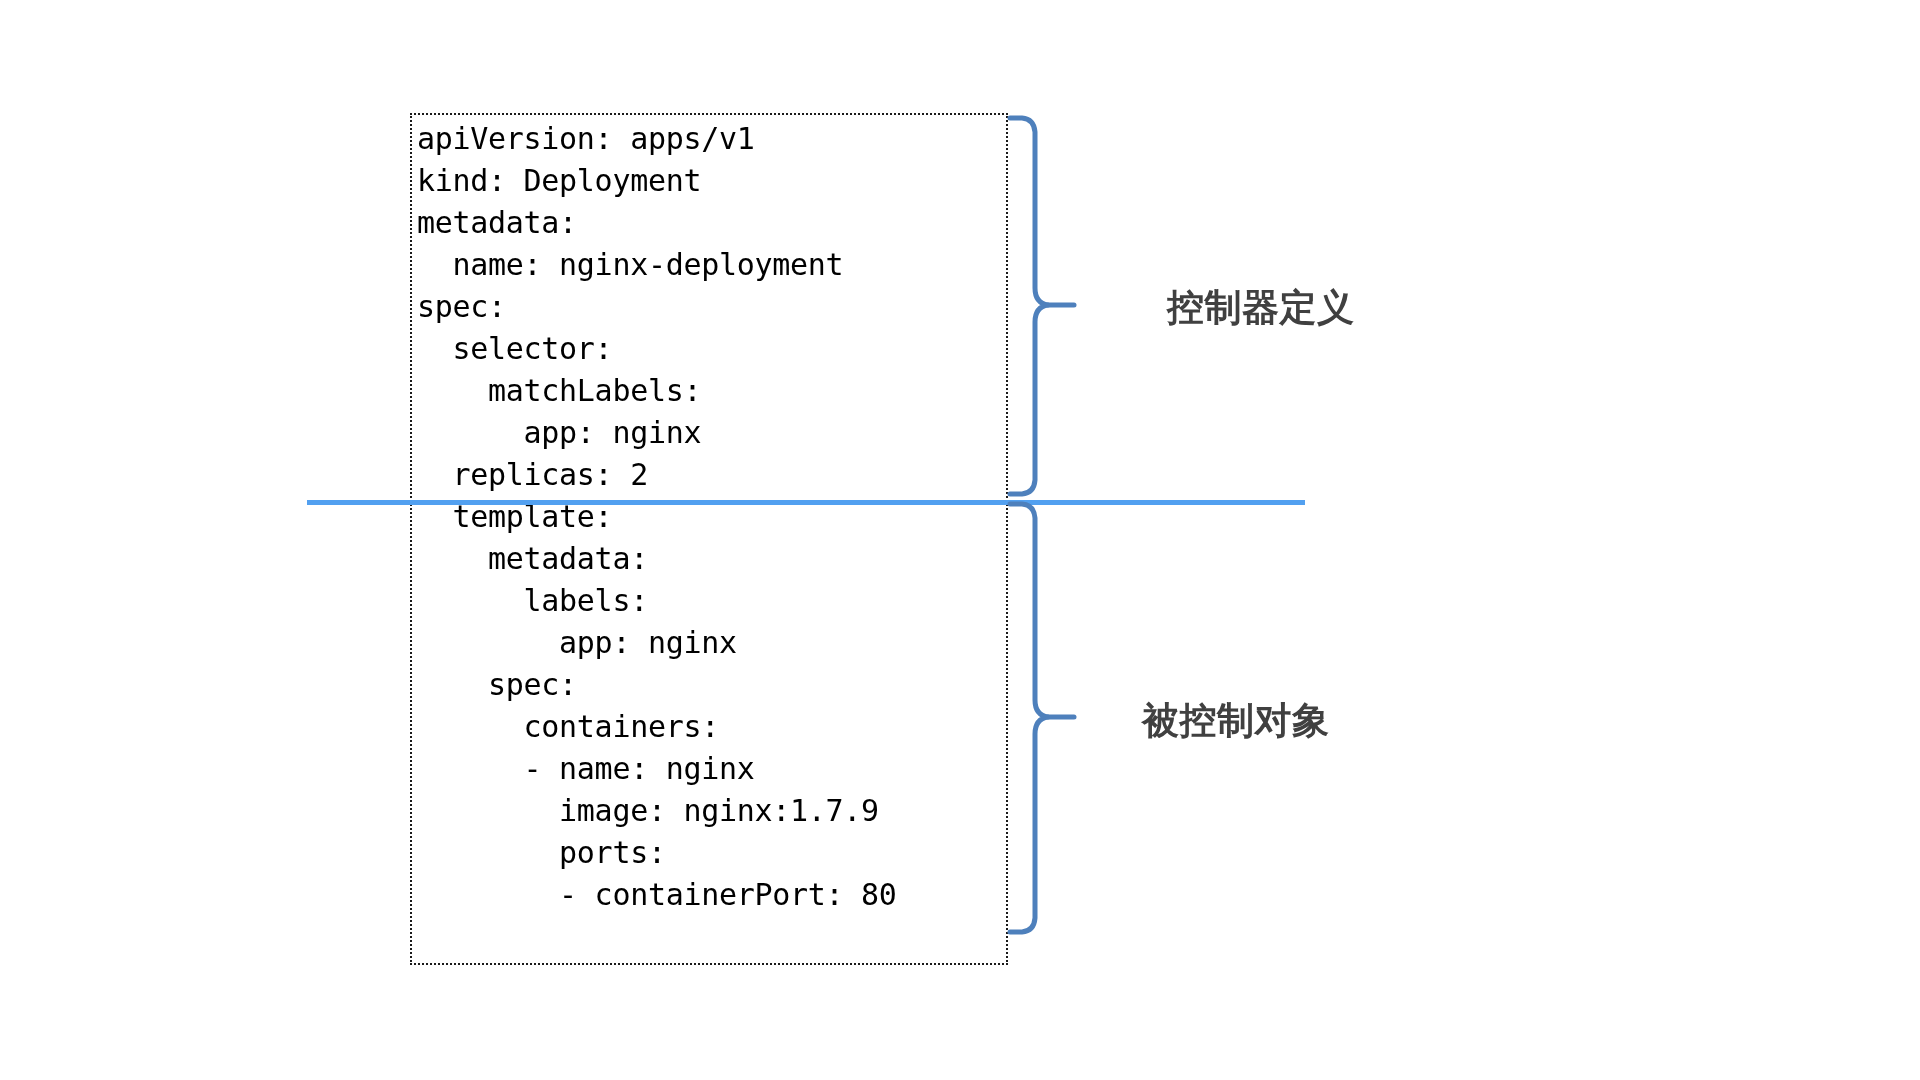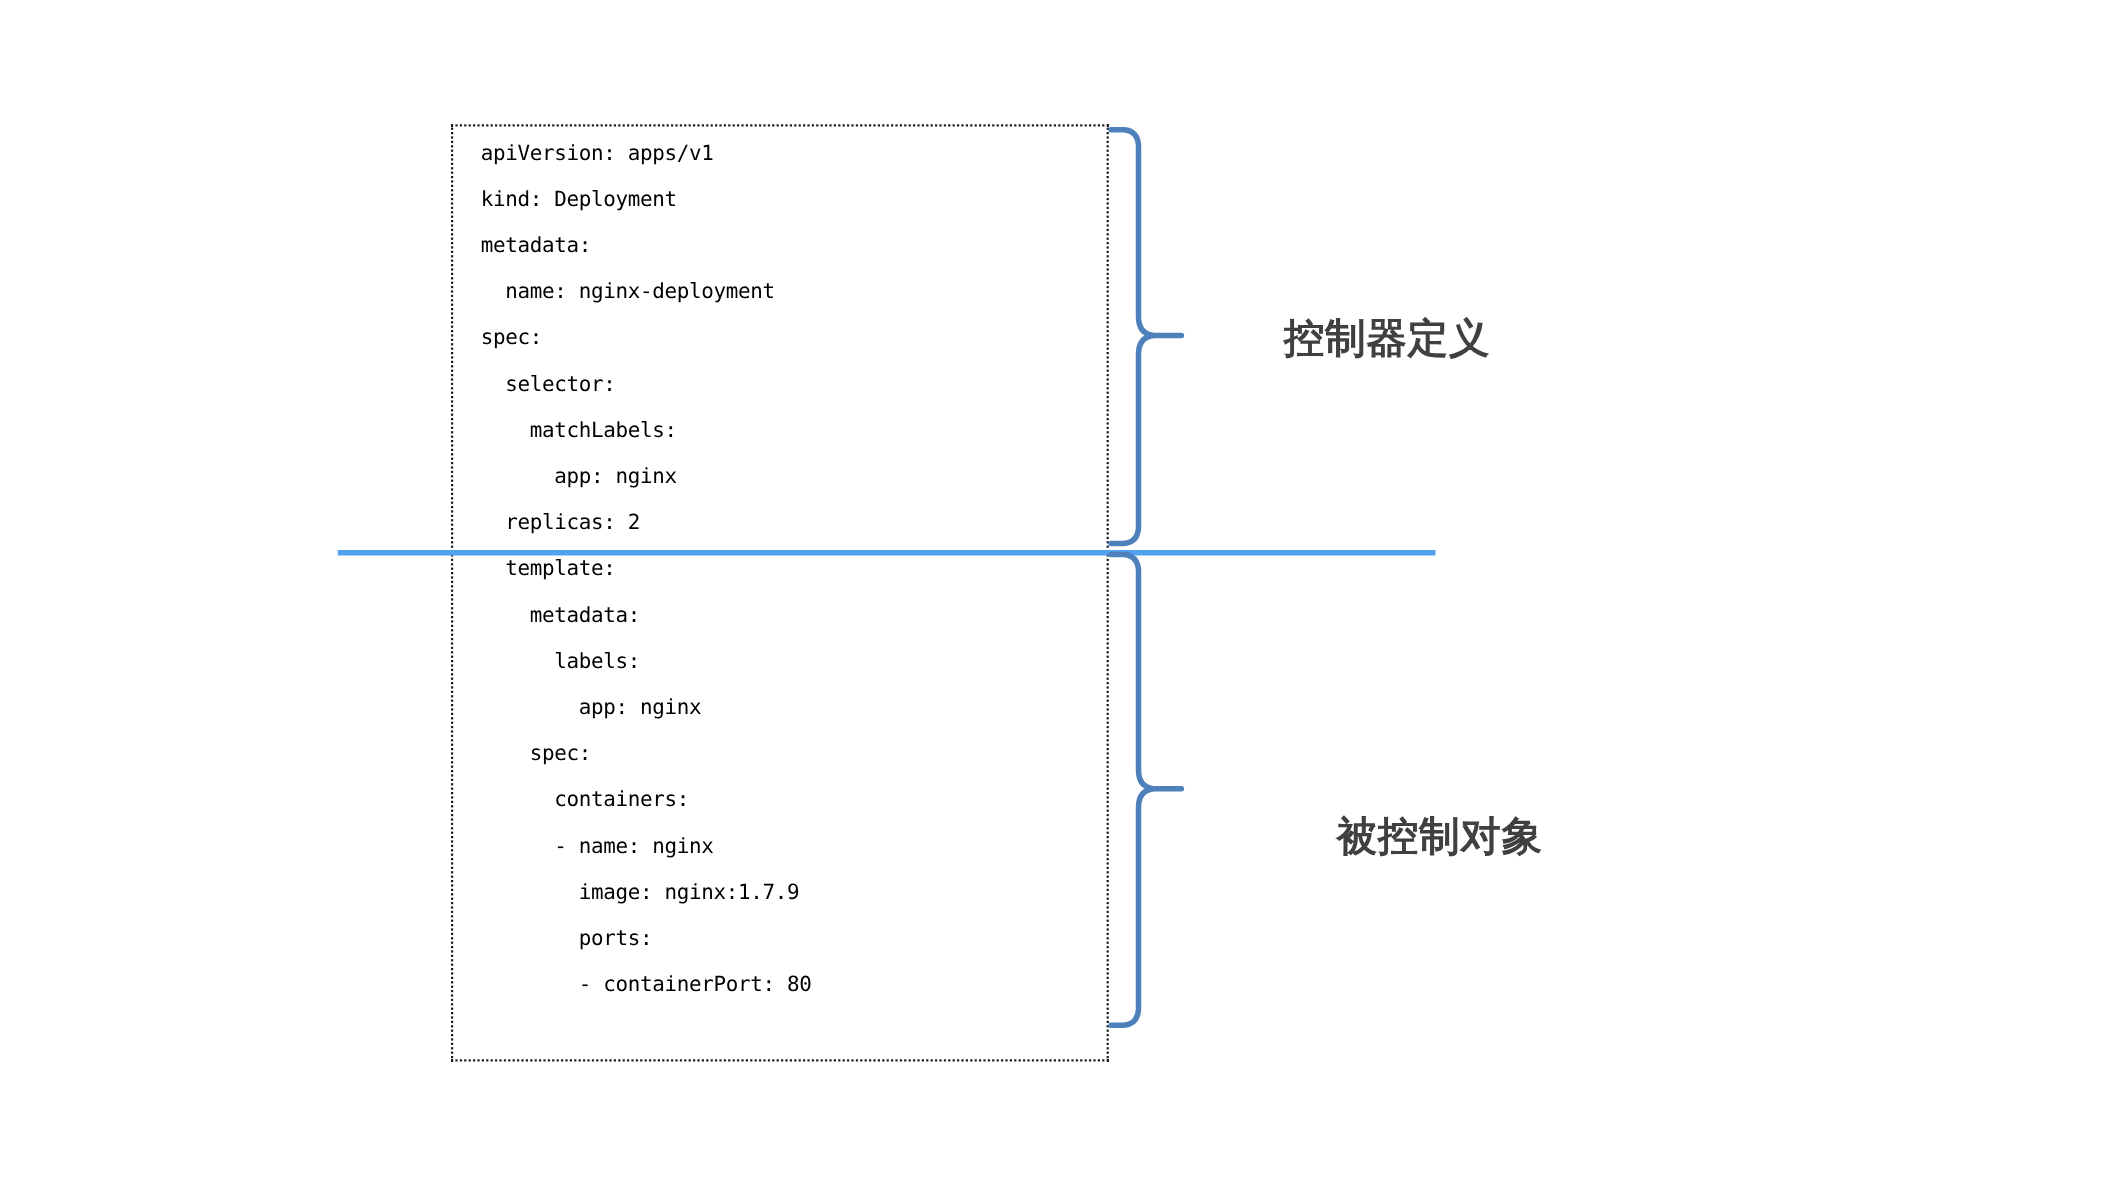--- a/index.html
+++ b/index.html
@@ -26,27 +26,27 @@
     left: 410px;
     top: 113px;
     width: 598px;
     height: 852px;
     border: 2px dotted #1a1a1a;
     box-sizing: border-box;
     background: transparent;
   }
   #code-listing {
     position: absolute;
-    left: 437px;
+    left: 417px;
     top: 118px;
     width: 620px;
     margin: 0;
     padding: 0;
     font-family: "DejaVu Sans Mono", "Liberation Mono", monospace;
-    font-size: 19px;
+    font-size: 30px;
     line-height: 42px;
     color: #000000;
     white-space: pre;
     letter-spacing: -0.3px;
   }
   #code-listing .ln {
     display: block;
     height: 42px;
   }
 
@@ -72,21 +72,21 @@
   .side-label {
     position: absolute;
     font-family: "DejaVu Sans", "Liberation Sans", sans-serif;
     font-size: 37px;
     font-weight: bold;
     color: #404040;
     letter-spacing: 0.5px;
     white-space: nowrap;
   }
   #label-controller { left: 1167px; top: 283px; }
-  #label-controlled { left: 1215px; top: 696px; margin-top: 40px; }
+  #label-controlled { left: 1142px; top: 696px; }
 </style>
 </head>
 <body>
 
 <div id="stage">
 
   <div id="code-box"></div>
 
   <pre id="code-listing"><span class="ln">apiVersion: apps/v1</span><span class="ln">kind: Deployment</span><span class="ln">metadata:</span><span class="ln">  name: nginx-deployment</span><span class="ln">spec:</span><span class="ln">  selector:</span><span class="ln">    matchLabels:</span><span class="ln">      app: nginx</span><span class="ln">  replicas: 2</span><span class="ln">  template:</span><span class="ln">    metadata:</span><span class="ln">      labels:</span><span class="ln">        app: nginx</span><span class="ln">    spec:</span><span class="ln">      containers:</span><span class="ln">      - name: nginx</span><span class="ln">        image: nginx:1.7.9</span><span class="ln">        ports:</span><span class="ln">        - containerPort: 80</span></pre>
 

